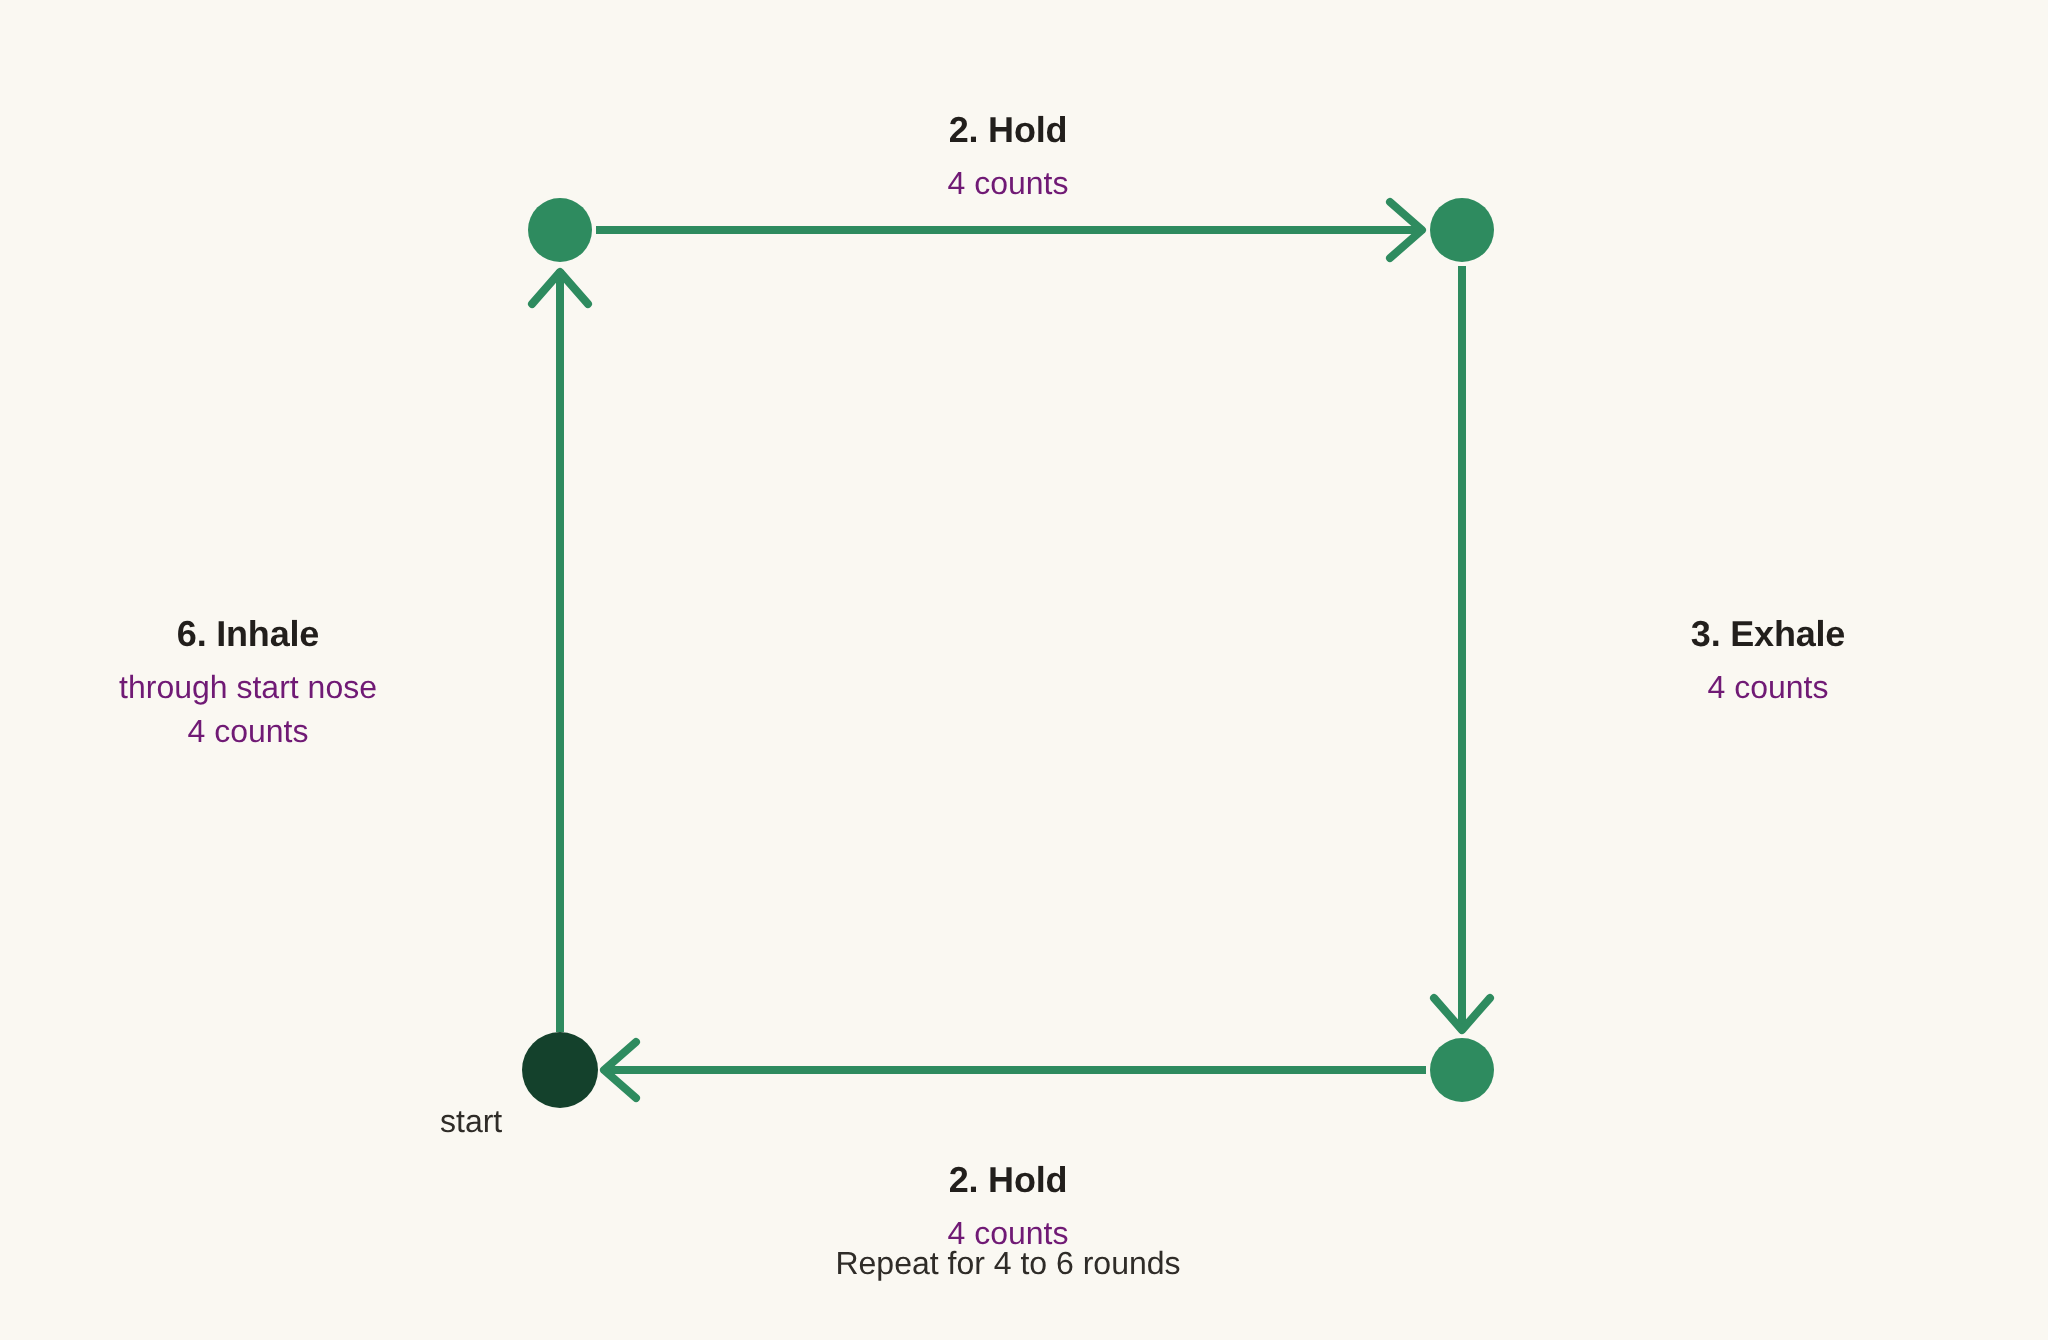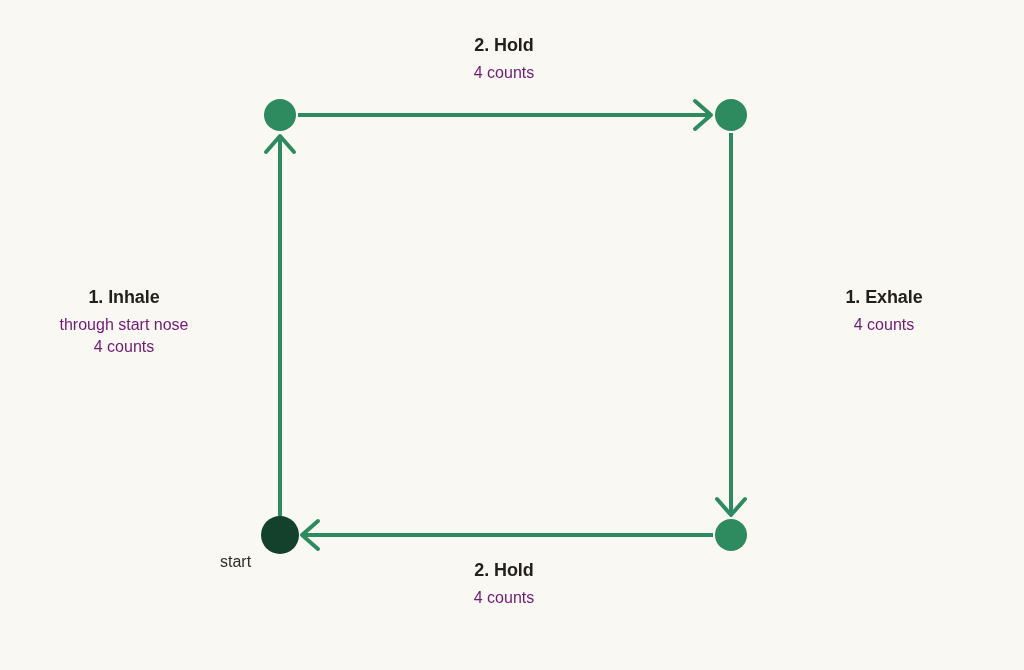--- a/index.html
+++ b/index.html
@@ -25,20 +25,21 @@
     position: absolute;
     left: 0;
     top: 0;
     width: 1024px;
     height: 670px;
   }
   .label-block {
     position: absolute;
     text-align: center;
     line-height: 1.32;
+    margin-top: 20px;
   }
   .label-title {
     font-size: 18px;
     font-weight: 700;
     color: #221f1c;
     letter-spacing: -0.1px;
     white-space: nowrap;
   }
   .label-sub {
     font-size: 16px;
@@ -120,31 +121,32 @@
     <circle cx="731" cy="535" r="16" fill="#2e8b5f"></circle>
     <circle cx="280" cy="535" r="19" fill="#14412c"></circle>
   </svg>
 
   <div class="label-block" id="label-step-2">
     <div class="label-title">2. Hold</div>
     <div class="label-sub">4 counts</div>
   </div>
 
   <div class="label-block" id="label-step-1">
-    <div class="label-title">1. Inhale</div>
+    <div class="label-title">6. Inhale</div>
     <div class="label-sub">through start nose</div>
     <div class="label-sub">4 counts</div>
   </div>
 
   <div class="label-block" id="label-step-3">
-    <div class="label-title">1. Exhale</div>
+    <div class="label-title">3. Exhale</div>
     <div class="label-sub">4 counts</div>
   </div>
 
   <div class="label-block" id="label-step-4">
     <div class="label-title">2. Hold</div>
     <div class="label-sub">4 counts</div>
   </div>
 
   <div id="start-caption">start</div>
 
+  <div id="repeat-note">Repeat for 4 to 6 rounds</div>
 
 </div>
 
 </body></html>

